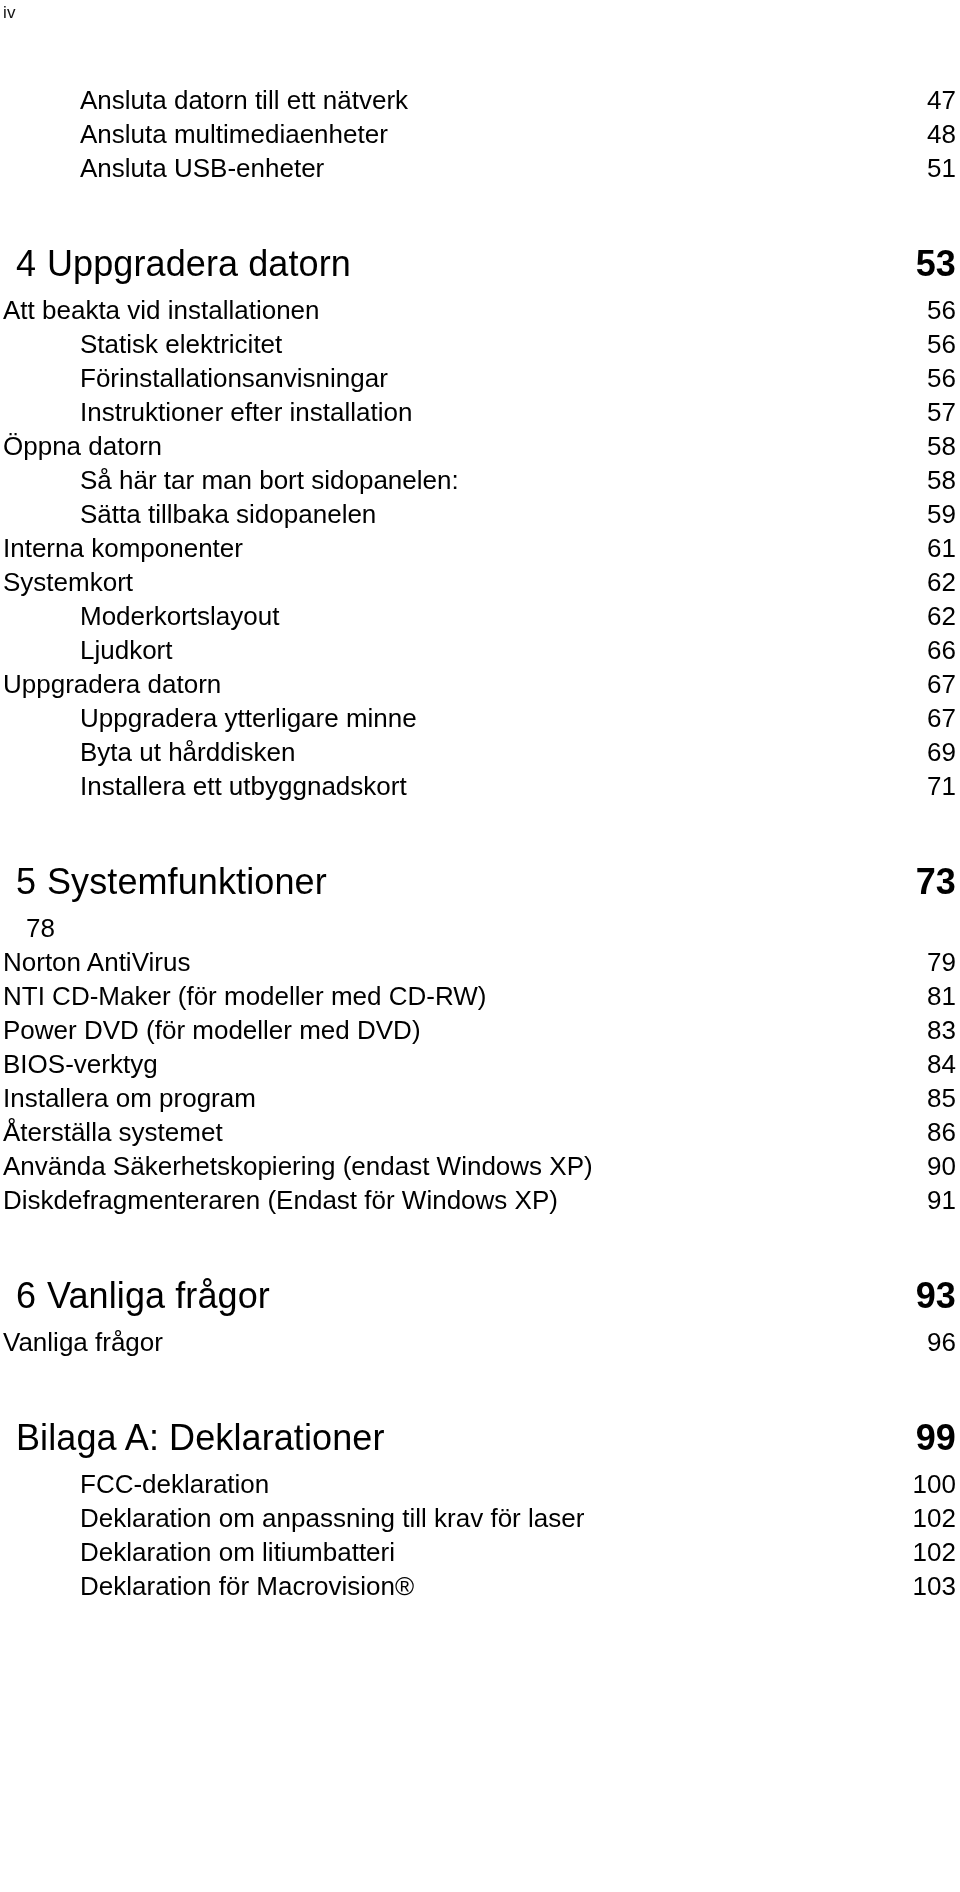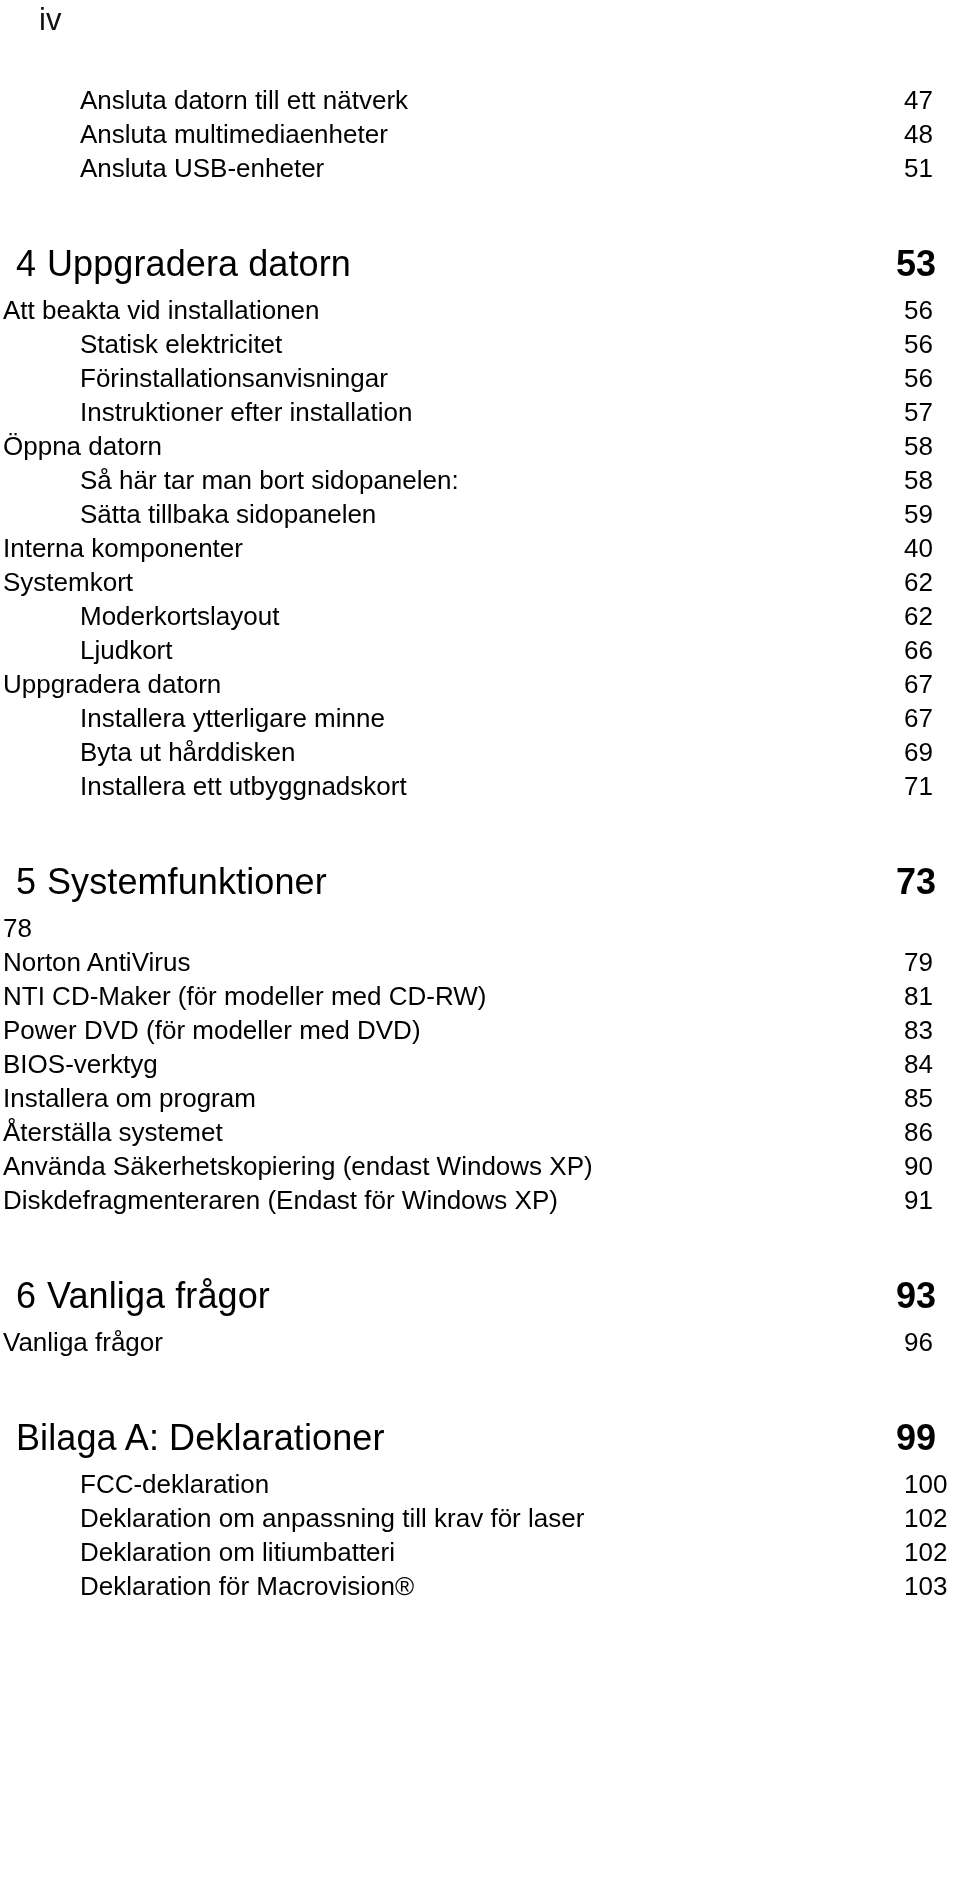--- a/index.html
+++ b/index.html
@@ -21,26 +21,25 @@
     height: 1892px;
     position: relative;
     box-sizing: border-box;
   }
 
   
   .folio {
     position: absolute;
     left: 3px;
     top: 4px;
-    font-size: 31px;
+    font-size: 17px;
     font-weight: 300;
     letter-spacing: 0.2px;
     color: #111111;
     line-height: 1;
-    margin-left: 36px;
   }
 
   .toc {
     position: absolute;
     left: 0;
     top: 85px;
     width: 960px;
   }
 
   
@@ -54,21 +53,21 @@
   }
 
   .row .label {
     flex: 1 1 auto;
     white-space: nowrap;
     overflow: hidden;
   }
 
   .row .pageno {
     flex: 0 0 auto;
-    text-align: left;
+    text-align: right;
     white-space: nowrap;
   }
 
   
   .lvl0 {
     height: 34px;
     font-size: 26px;
     font-weight: 400;
     padding-left: 3px;
   }
@@ -150,40 +149,40 @@
       <div class="row lvl1">
         <div class="label">Så här tar man bort sidopanelen:</div>
         <div class="pageno">58</div>
       </div>
       <div class="row lvl1">
         <div class="label">Sätta tillbaka sidopanelen</div>
         <div class="pageno">59</div>
       </div>
       <div class="row lvl0">
         <div class="label">Interna komponenter</div>
-        <div class="pageno">40</div>
+        <div class="pageno">61</div>
       </div>
       <div class="row lvl0">
         <div class="label">Systemkort</div>
         <div class="pageno">62</div>
       </div>
       <div class="row lvl1">
         <div class="label">Moderkortslayout</div>
         <div class="pageno">62</div>
       </div>
       <div class="row lvl1">
         <div class="label">Ljudkort</div>
         <div class="pageno">66</div>
       </div>
       <div class="row lvl0">
         <div class="label">Uppgradera datorn</div>
         <div class="pageno">67</div>
       </div>
       <div class="row lvl1">
-        <div class="label">Installera ytterligare minne</div>
+        <div class="label">Uppgradera ytterligare minne</div>
         <div class="pageno">67</div>
       </div>
       <div class="row lvl1">
         <div class="label">Byta ut hårddisken</div>
         <div class="pageno">69</div>
       </div>
       <div class="row lvl1">
         <div class="label">Installera ett utbyggnadskort</div>
         <div class="pageno">71</div>
       </div>

